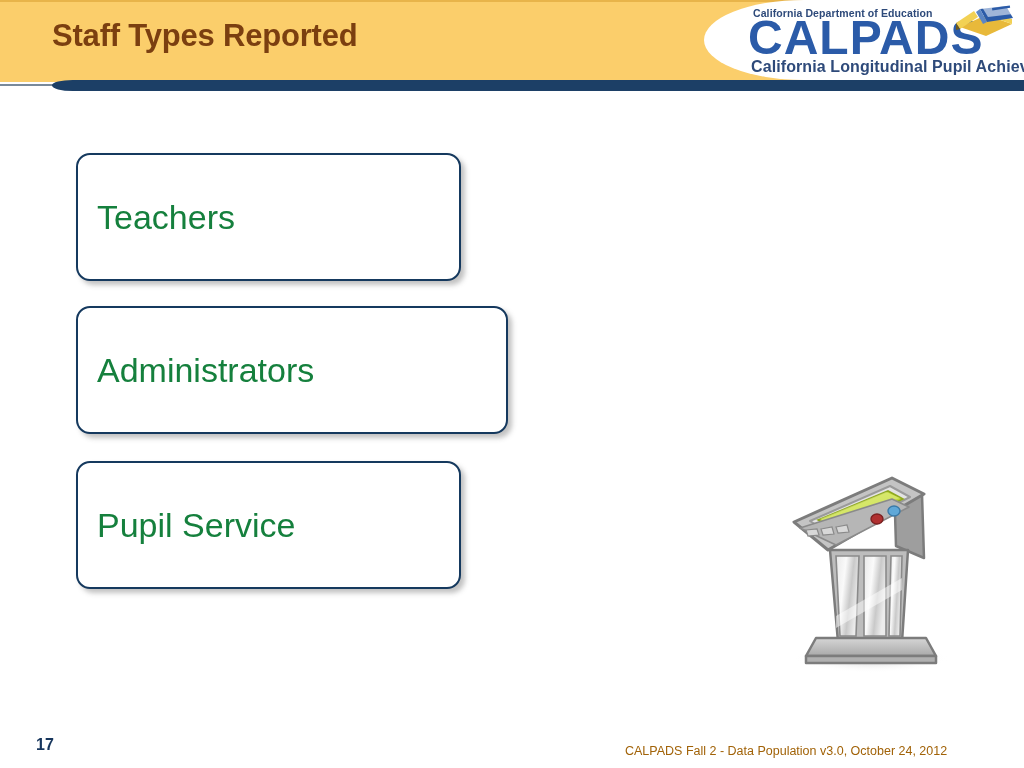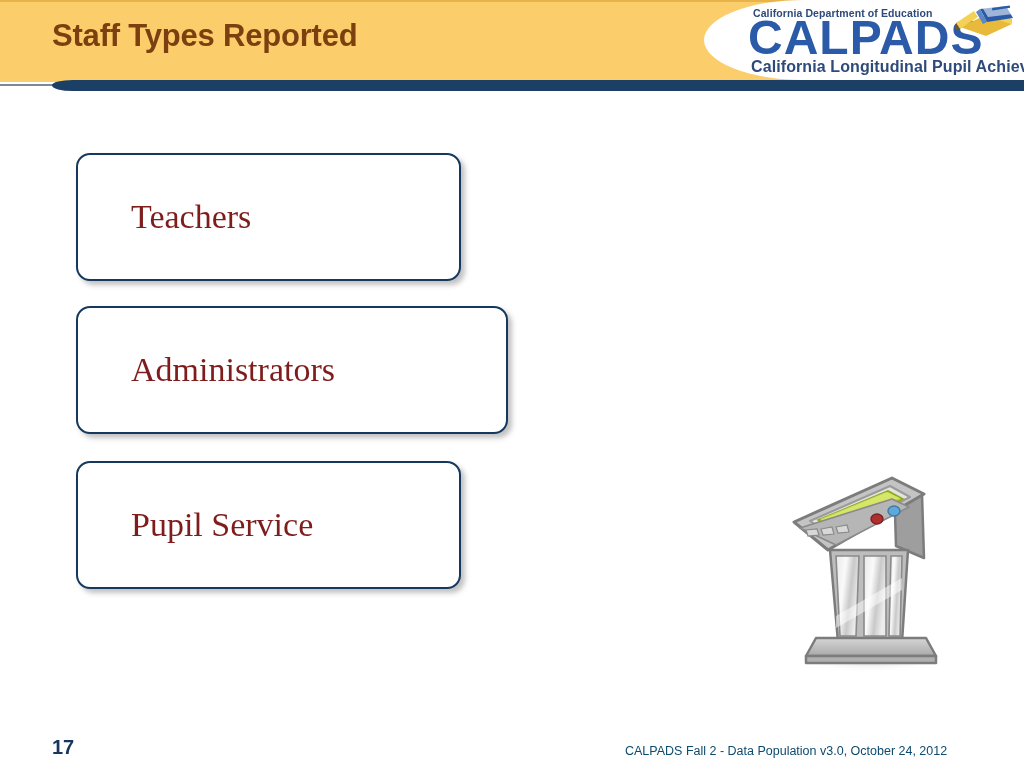--- a/index.html
+++ b/index.html
@@ -142,53 +142,52 @@
     background: #ffffff;
     border: 2px solid #15395E;
     border-radius: 14px;
     box-shadow: 4px 4px 5px rgba(120,120,120,0.45);
     box-sizing: border-box;
     display: flex;
     align-items: center;
   }
   .box-label {
     font-size: 34px;
-    color: #7f1d1d;
-    padding-left: 53px;
-    white-space: nowrap;
-    font-family: Liberation Serif, serif;
+    color: #15803d;
+    padding-left: 19px;
+    white-space: nowrap;
   }
   #box-teachers      { left: 76px;  top: 153px; width: 385px; height: 128px; }
   #box-administrators{ left: 76px;  top: 306px; width: 432px; height: 128px; }
   #box-pupil-service { left: 76px;  top: 461px; width: 385px; height: 128px; text-align: right; }
 
   
   #kiosk {
     position: absolute;
     left: 776px;
     top: 466px;
     width: 190px;
     height: 210px;
   }
 
   
   #page-number {
     position: absolute;
-    left: 52px;
+    left: 36px;
     top: 736px;
-    font-size: 20px;
+    font-size: 16px;
     font-weight: bold;
     color: #17365D;
   }
   #footer-text {
     position: absolute;
     left: 625px;
     top: 744px;
     font-size: 12.5px;
-    color: #0c4a6e;
+    color: #a16207;
     white-space: nowrap;
   }
 </style>
 </head>
 <body>
 
 <div id="header-band">
   <div id="header-yellow"></div>
   <div id="header-white-cut"></div>
 

